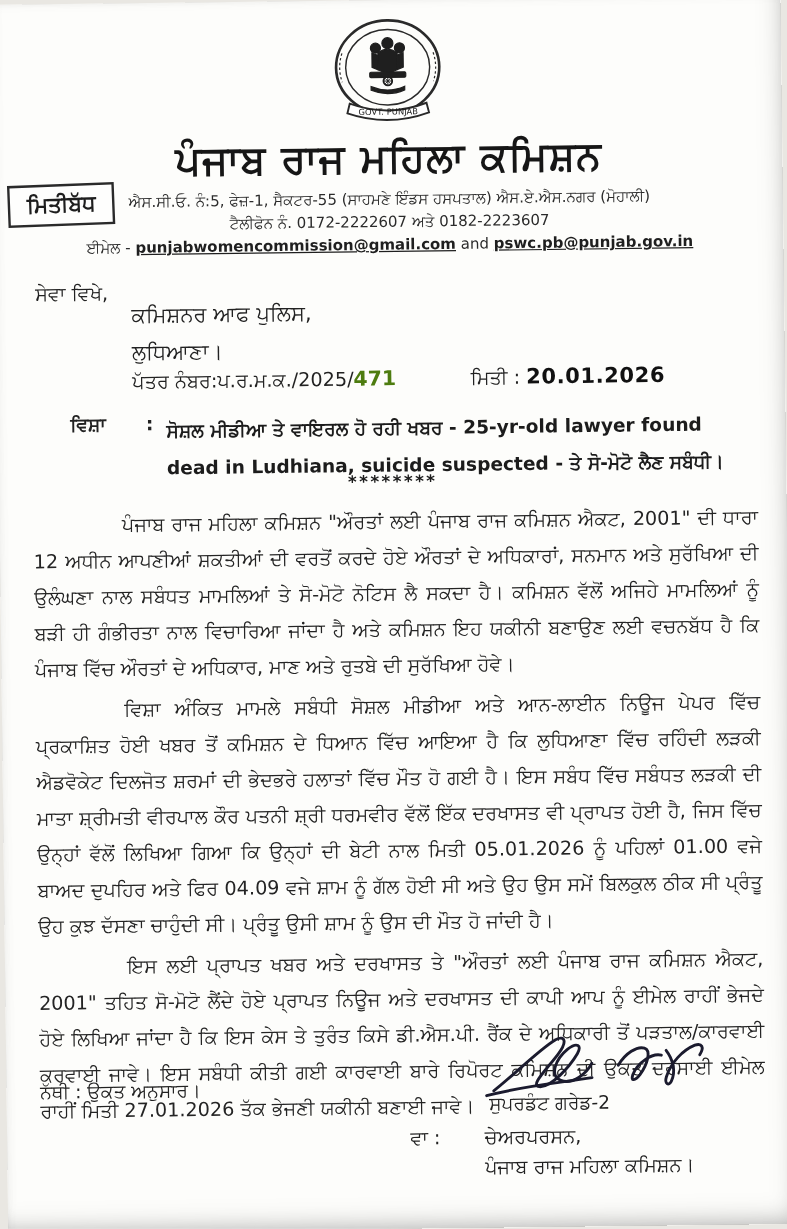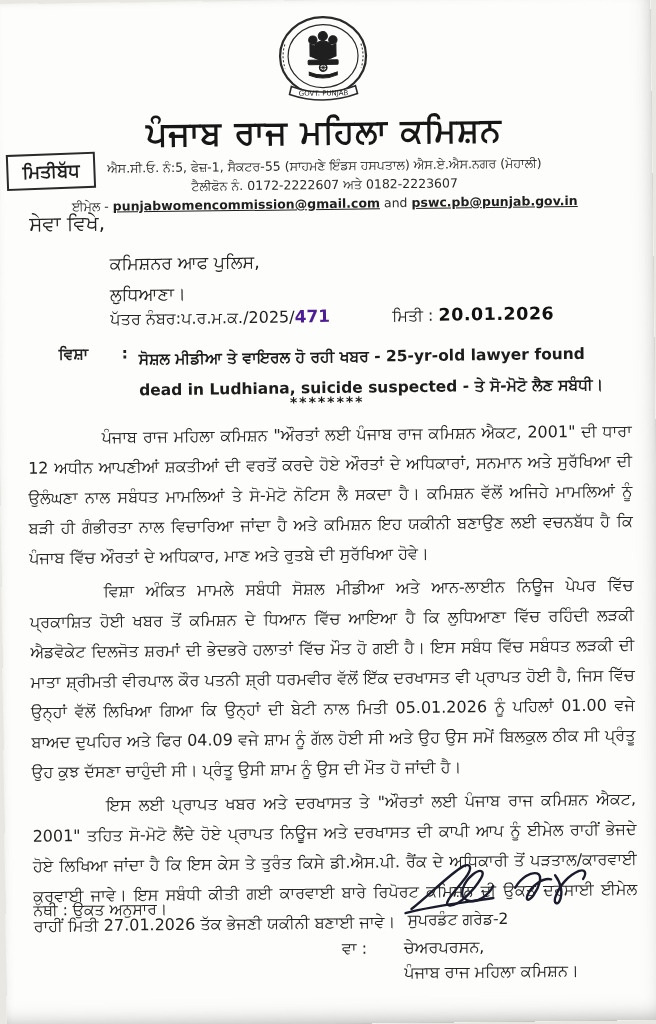--- a/index.html
+++ b/index.html
@@ -18,25 +18,25 @@
   .phone { font-size:12.5px; color:#2b2b2b; margin-top:3px; }
   .email { font-size:12.5px; color:#2b2b2b; margin-top:3px; }
   .email .u { text-decoration:underline; font-weight:bold; color:#1f1f1f; }
   
   .stamp {
     position:absolute; top:150px; left:10px; border:2.5px solid #2a2a2a;
     padding:5px 14px; font-size:18px; font-weight:bold; color:#1e1e1e;
     transform:rotate(-1.5deg); background:rgba(255,255,255,.6);
   }
   
-  .salutation { position:absolute; top:208px; left:32px;  font-size:20px; }
+  .salutation { position:absolute; top:232px; left:32px;  font-size:16px; }
   .rcpt { position:absolute; top:246px; left:112px; font-size:17.5px; line-height:31px; }
   .refrow { position:absolute; top:306px; left:112px; right:40px; font-size:16px; display:flex; }
   .refno  { white-space:nowrap; }
-  .refno b { font-size:17px; color:#4c1d95; }
+  .refno b { font-size:17px; color:#4d7c0f; }
   .refdate { margin-left:auto; padding-right:60px; white-space:nowrap; }
   .refdate b { font-size:17.5px; color:#111; letter-spacing:.5px; }
   
   .subjectrow { position:absolute; top:342px; left:32px; width:596px; display:flex; font-size:15.5px; }
   .subj-label { width:52px; font-weight:bold;margin-left:28px; }
   .subj-colon { width:28px; text-align:center; font-weight:bold; }
   .subj-text  { flex:1; font-weight:bold; line-height:31px; color:#1c1c1c; }
   .stars { position:absolute; top:394px; left:0; right:0; text-align:center; font-size:14px; font-weight:bold; letter-spacing:2px; color:#1c1c1c; }
   
   .bodytext { position:absolute; top:420px; left:28px; width:604px; font-size:16px; line-height:30px; text-align:justify; color:#242424; }

